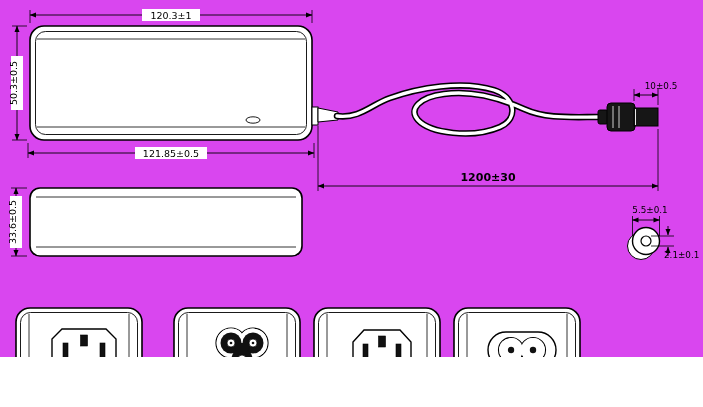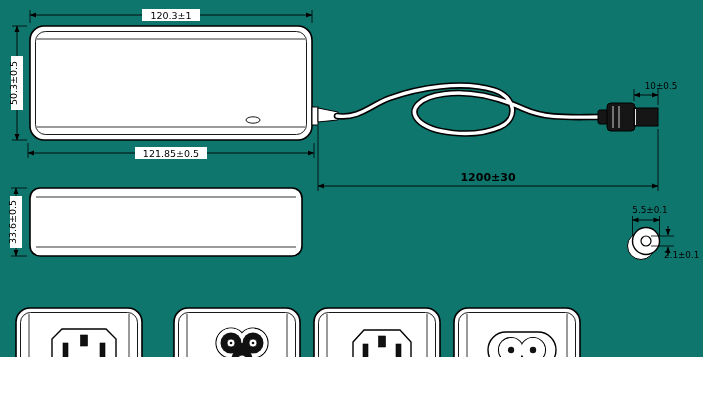--- a/index.html
+++ b/index.html
@@ -1,16 +1,16 @@
 <!DOCTYPE html>
 <html><head>
 <meta charset="utf-8">
 <style>
   html,body{margin:0;padding:0;background:#ffffff;}
-  .canvas{position:relative;width:703px;height:357px;background:#0f766e;overflow:hidden;
+  .canvas{position:relative;width:703px;height:357px;background:#d946ef;overflow:hidden;
           font-family:"DejaVu Sans",sans-serif;}
   svg{display:block;}
   .outline{stroke:#000;stroke-width:1.6;fill:#fff;}
   .inner{stroke:#000;stroke-width:.9;fill:none;}
   .thin{stroke:#000;stroke-width:.8;fill:none;}
   .dimline{stroke:#000;stroke-width:.9;fill:none;}
   .ext{stroke:#000;stroke-width:.8;fill:none;}
   .dim-text{font-size:9.5px;fill:#000;font-family:"DejaVu Sans",sans-serif;}
   .dim-text-sm{font-size:8.8px;fill:#000;font-family:"DejaVu Sans",sans-serif;}
   .dim-text-bold{font-size:11px;font-weight:bold;fill:#000;font-family:"DejaVu Sans",sans-serif;}

